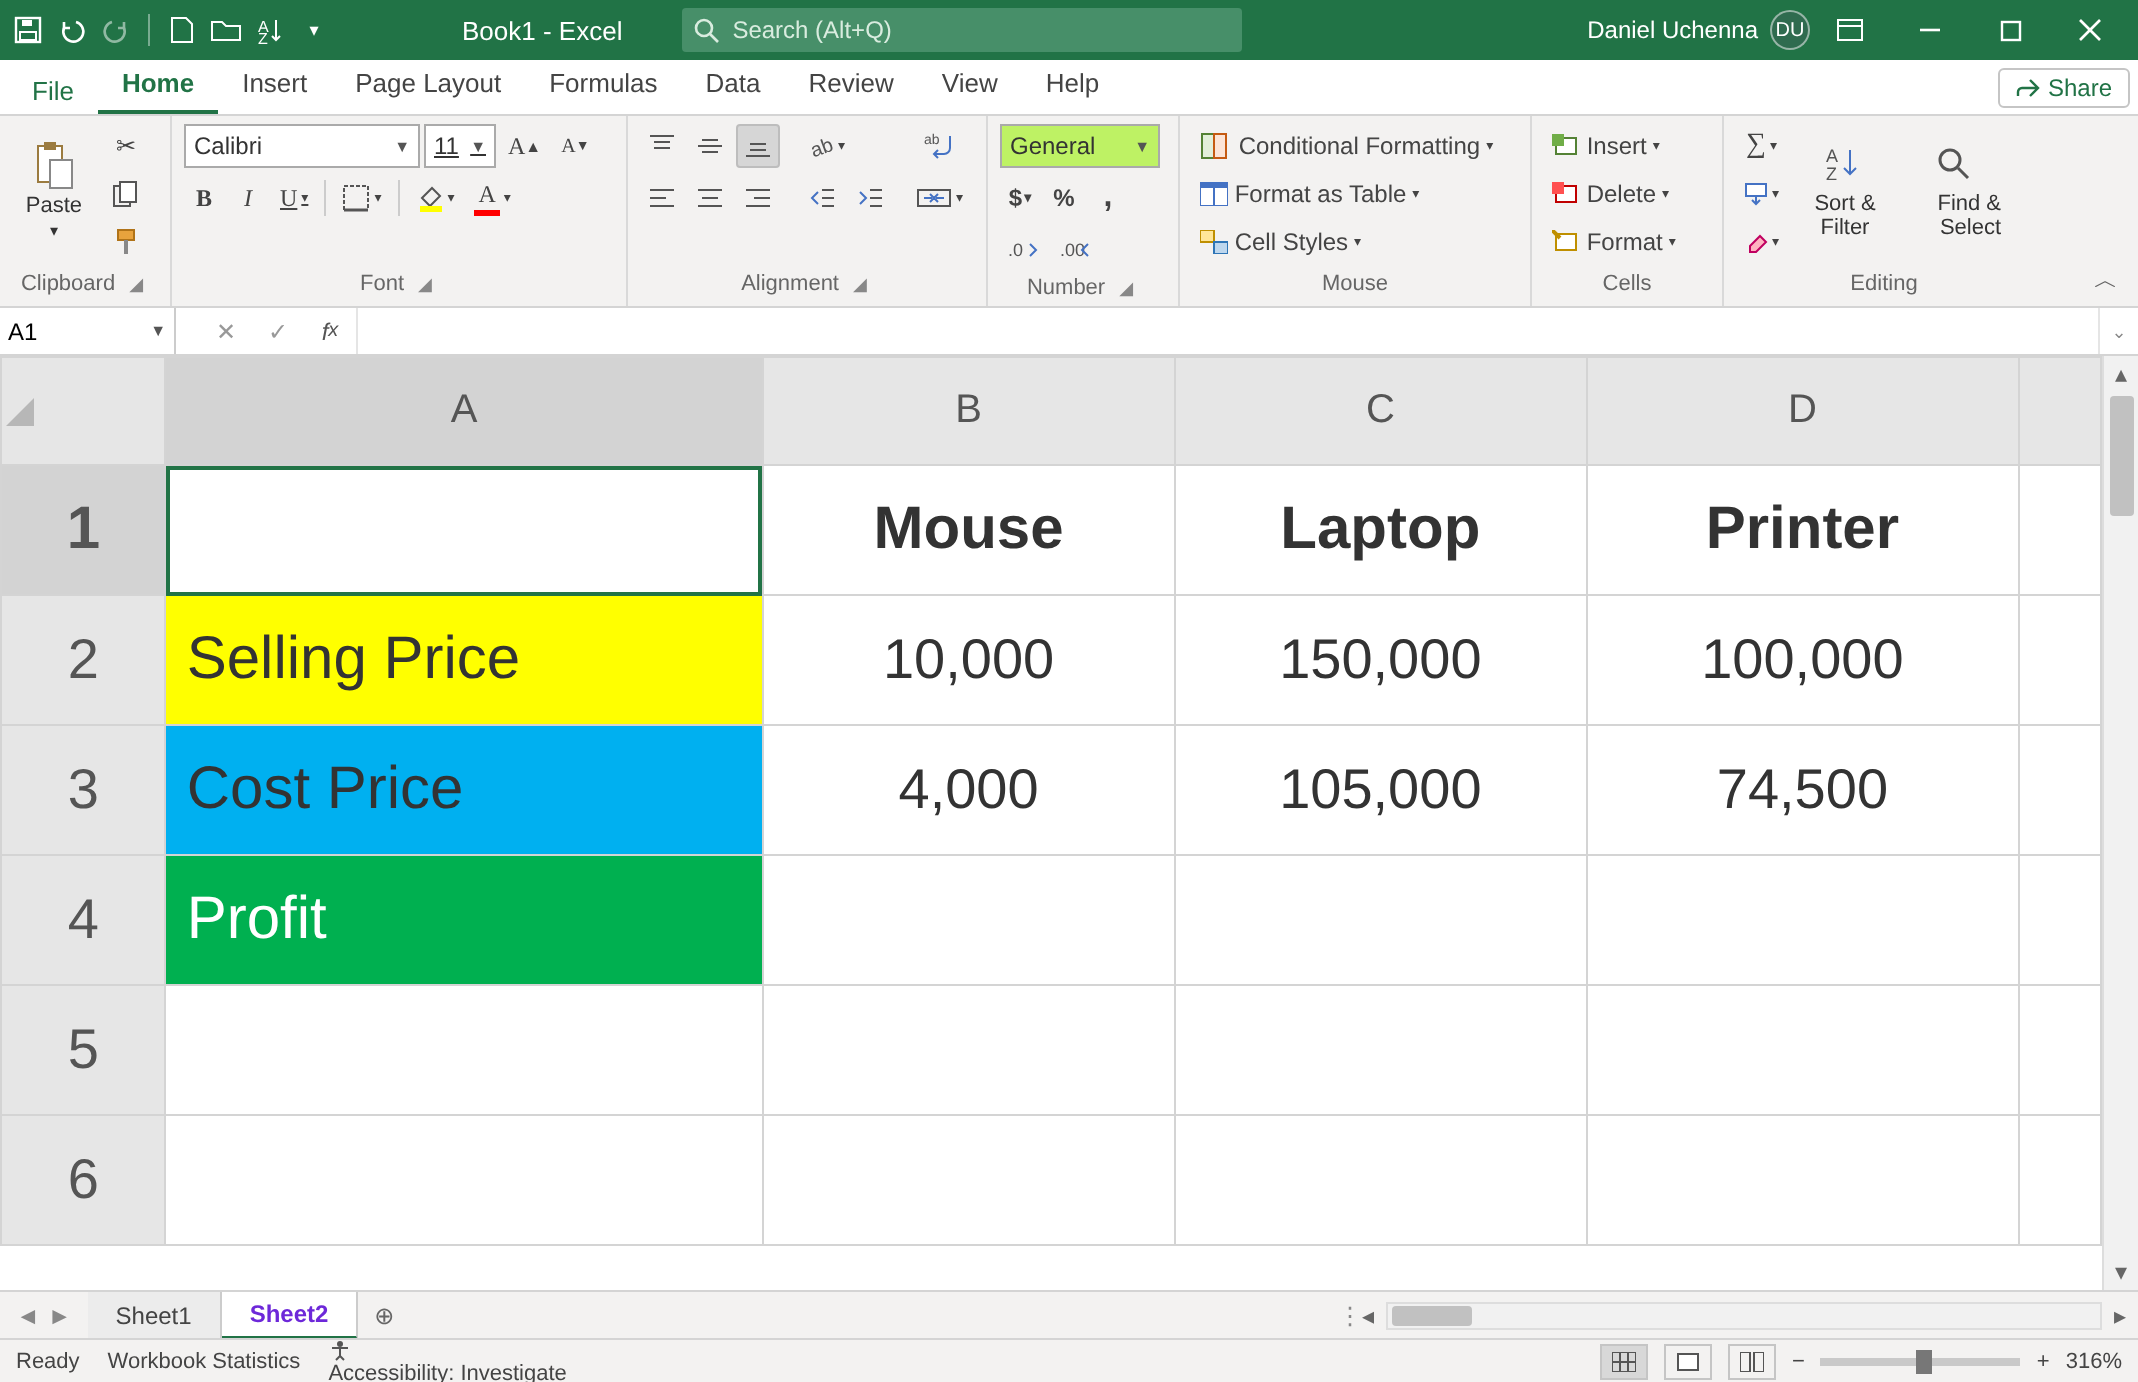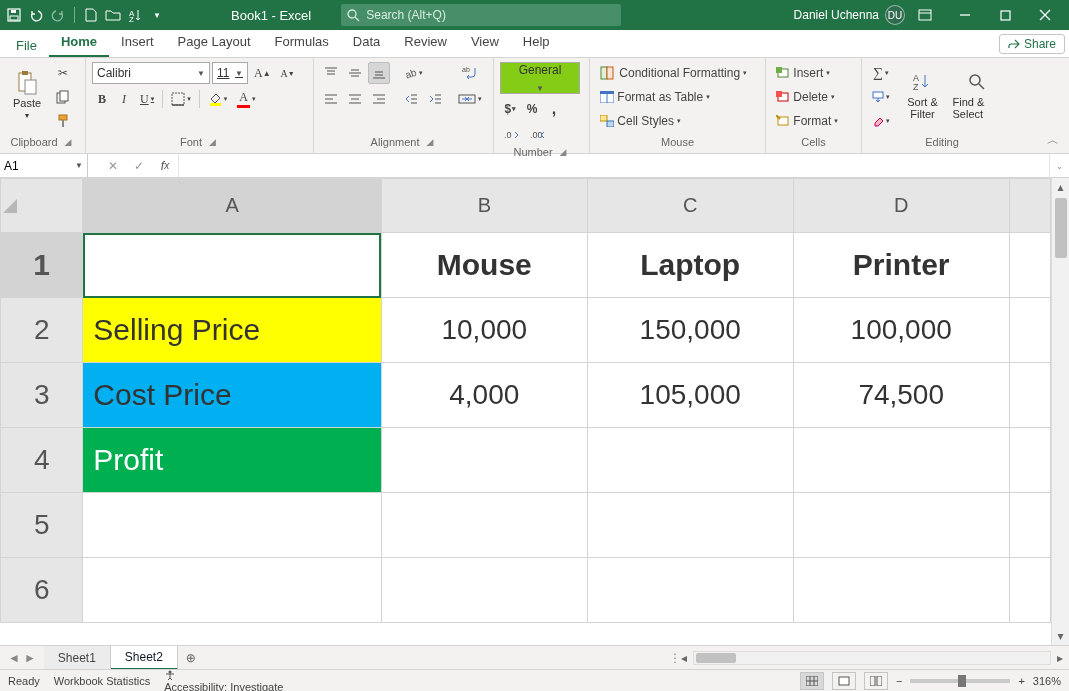--- a/index.html
+++ b/index.html
@@ -30,21 +30,21 @@
   .dialoglauncher { font-size:9px; color:#888; border:1px solid transparent; padding:0 2px;}
   .grbody { display:flex; align-items:flex-start; gap:4px; flex:1;}
   .col { display:flex; flex-direction:column; gap:2px;}
   .row { display:flex; align-items:center; gap:2px;}
   .btn { min-width:20px; height:22px; padding:0 3px; display:inline-flex; align-items:center; justify-content:center; border:1px solid transparent; border-radius:2px; color:#444; background:transparent; font-size:12px;}
   .bigbtn { display:flex; flex-direction:column; align-items:center; justify-content:center; width:42px; height:66px; gap:2px; font-size:11px; border:1px solid transparent; border-radius:2px;}
   .iconbox { width:24px; height:24px; display:flex; align-items:center; justify-content:center;}
   .fontname { width:118px; height:22px; border:1px solid #aaa; background:#fff; padding:0 4px; display:flex; align-items:center; justify-content:space-between;}
   .fontsize { width:36px; height:22px; border:1px solid #aaa; background:#fff; padding:0 4px; display:flex; align-items:center; justify-content:space-between;text-decoration:underline;}
   .combo-arrow { font-size:8px; color:#555;}
-  .numfmt { width:80px; height:32px; border:1px solid #aaa; background:#84cc16; padding:0 4px; display:flex; align-items:center; justify-content:space-between;flex-direction:column;}
+  .numfmt { width:80px; height:22px; border:1px solid #aaa; background:#bef264; padding:0 4px; display:flex; align-items:center; justify-content:space-between;}
   .collapse { position:absolute; right:4px; bottom:2px; font-size:12px; color:#666; padding:2px 6px;}
   
   .fbar { height:24px; border-bottom:1px solid #d4d4d4; display:flex; align-items:stretch;gap:12px;}
   .namebox { width:88px; border-right:1px solid #ccc; padding:0 4px; display:flex; align-items:center; justify-content:space-between; font-size:12px; background:#fff;}
   .namebox input { border:none; outline:none; width:60px; font-size:12px;}
   .fxbtns { display:flex; align-items:center; border-right:1px solid #e5e5e5; }
   .fxbtns .btn { width:26px; color:#999;}
   .formula-input { flex:1; border:none; outline:none; padding:0 6px; font-size:12px;}
   .fexpand { width:20px; display:flex; align-items:center; justify-content:center; color:#888; border-left:1px solid #e5e5e5;}
   
@@ -64,21 +64,21 @@
   .green { background:#00b050; color:#fff;}
   .selcell { outline:2px solid #217346; outline-offset:-2px;}
   .colhdr th.sel, .rowhdr.sel { background:#d3d3d3; }
   .vscroll { width:18px; background:#f1f1f1; border-left:1px solid #ddd; display:flex; flex-direction:column; align-items:center;}
   .vscroll .arr { height:18px; width:100%; display:flex; align-items:center; justify-content:center; color:#666;}
   .vscroll .thumb { width:12px; height:60px; background:#c1c1c1; border-radius:2px; margin-top:2px;}
   
   .sheettabs { height:24px; border-top:1px solid #d4d4d4; display:flex; align-items:center; background:#f3f2f1; font-size:12px; }
   .navtabs { display:flex; gap:4px; padding:0 8px; color:#888;}
   .stab { height:24px; padding:0 14px; display:flex; align-items:center; border-right:1px solid #ccc; background:#ececec; color:#444;}
-  .stab.active { background:#fff; border-bottom:2px solid #217346; color:#0f172a; font-weight:400;}
+  .stab.active { background:#fff; border-bottom:2px solid #217346; color:#6d28d9; font-weight:700;}
   .addsheet { width:26px; display:flex; align-items:center; justify-content:center; color:#666;}
   .hscroll { margin-left:auto; display:flex; align-items:center; height:100%; flex:1; max-width:400px;}
   .hscroll .track { height:14px; background:#f1f1f1; flex:1; position:relative; border:1px solid #ddd;}
   .hscroll .arr { width:18px; text-align:center; color:#666;}
   .hscroll .thumb { position:absolute; left:2px; top:1px; height:10px; width:40px; background:#c1c1c1; border-radius:2px;}
   
   .status { height:22px; background:#f3f2f1; border-top:1px solid #d4d4d4; display:flex; align-items:center; font-size:11px; color:#444; padding:0 8px; gap:14px;}
   .status .right { margin-left:auto; display:flex; align-items:center; gap:8px;}
   .viewbtn { width:24px; height:18px; border:1px solid #c5c5c5; display:flex; align-items:center; justify-content:center; font-size:10px;}
   .viewbtn.active { background:#d8d8d8;}
@@ -505,21 +505,21 @@
           </div>
         <span style="text-align:center;line-height:1.1">Sort &amp; Filter</span>
       </div>
       <div class="bigbtn" style="width:50px">
         <div class="iconbox">
             <svg width="18" height="18">
               <circle cx="7" cy="7" r="5" fill="none" stroke="#555" stroke-width="1.5"></circle>
               <line x1="11" y1="11" x2="16" y2="16" stroke="#555" stroke-width="1.5"></line>
             </svg>
           </div>
-        <span style="text-align:left;line-height:1.1">Find &amp; Select</span>
+        <span style="text-align:right;line-height:1.1">Find &amp; Select</span>
       </div>
     </div>
     <div class="grouplabel">
         <span>Editing</span>
       </div>
   </div>
   <div class="collapse"><span>︿</span></div>
 </div>
 
 <div class="fbar">

